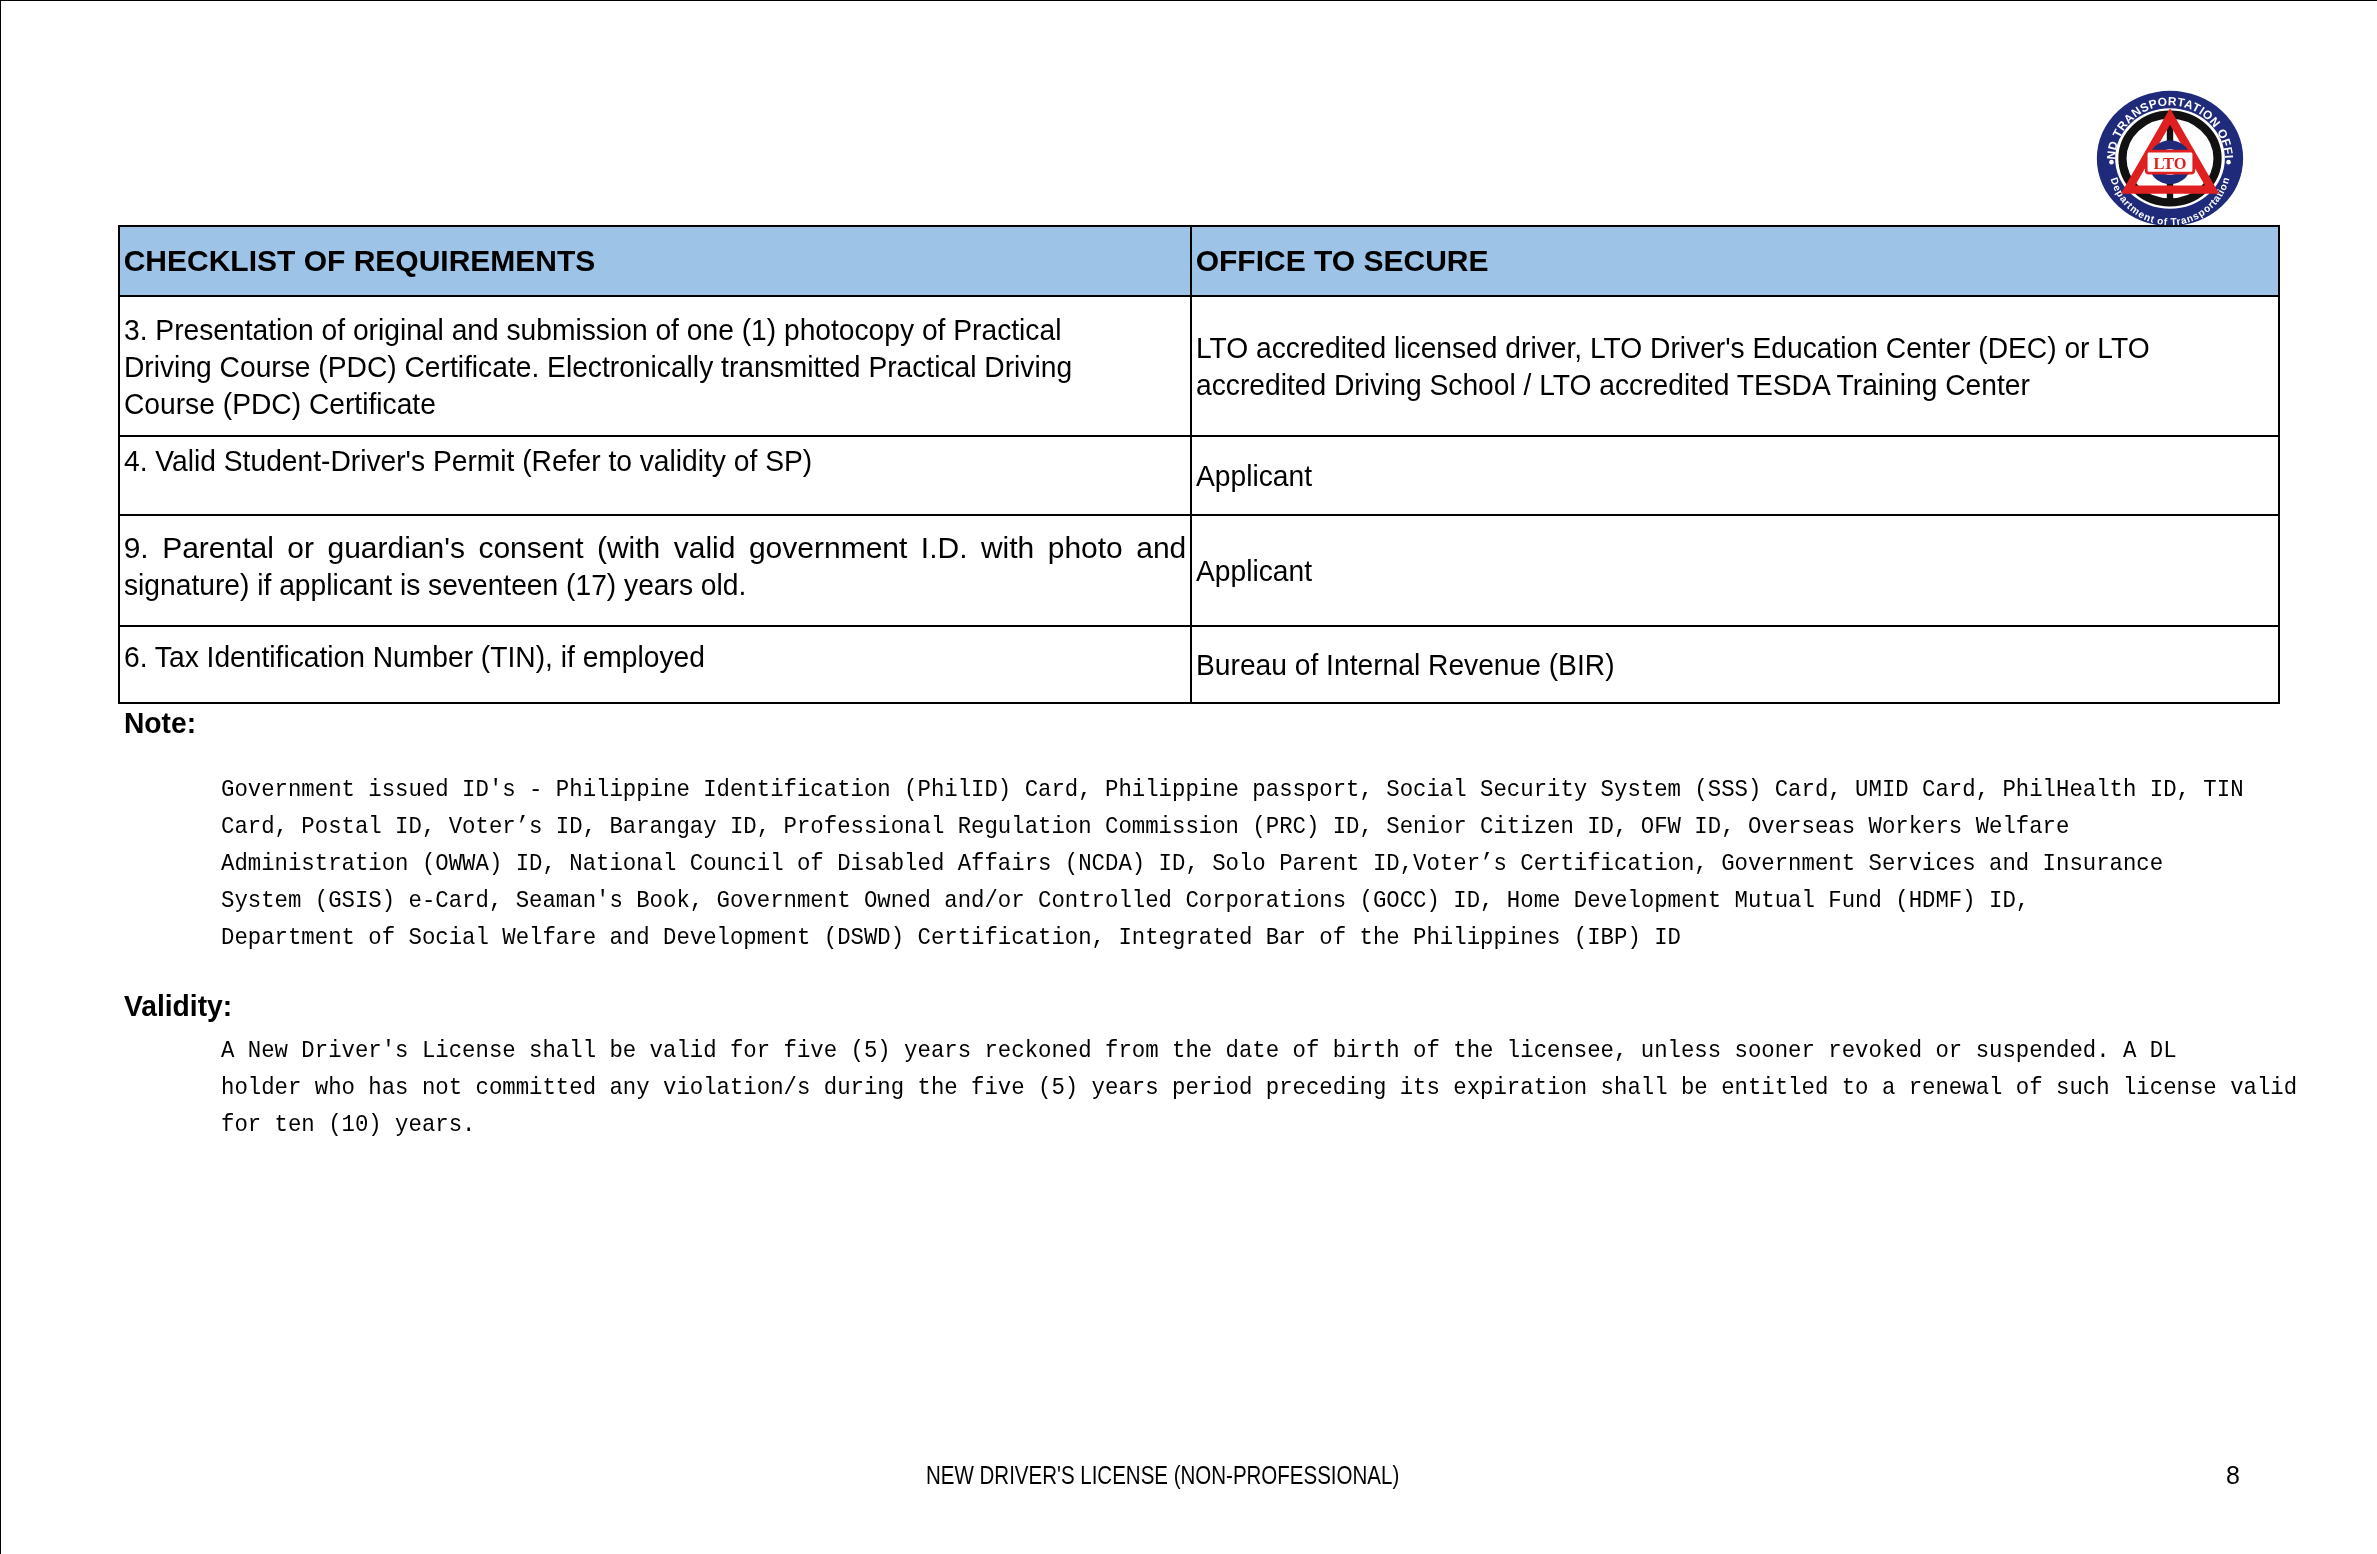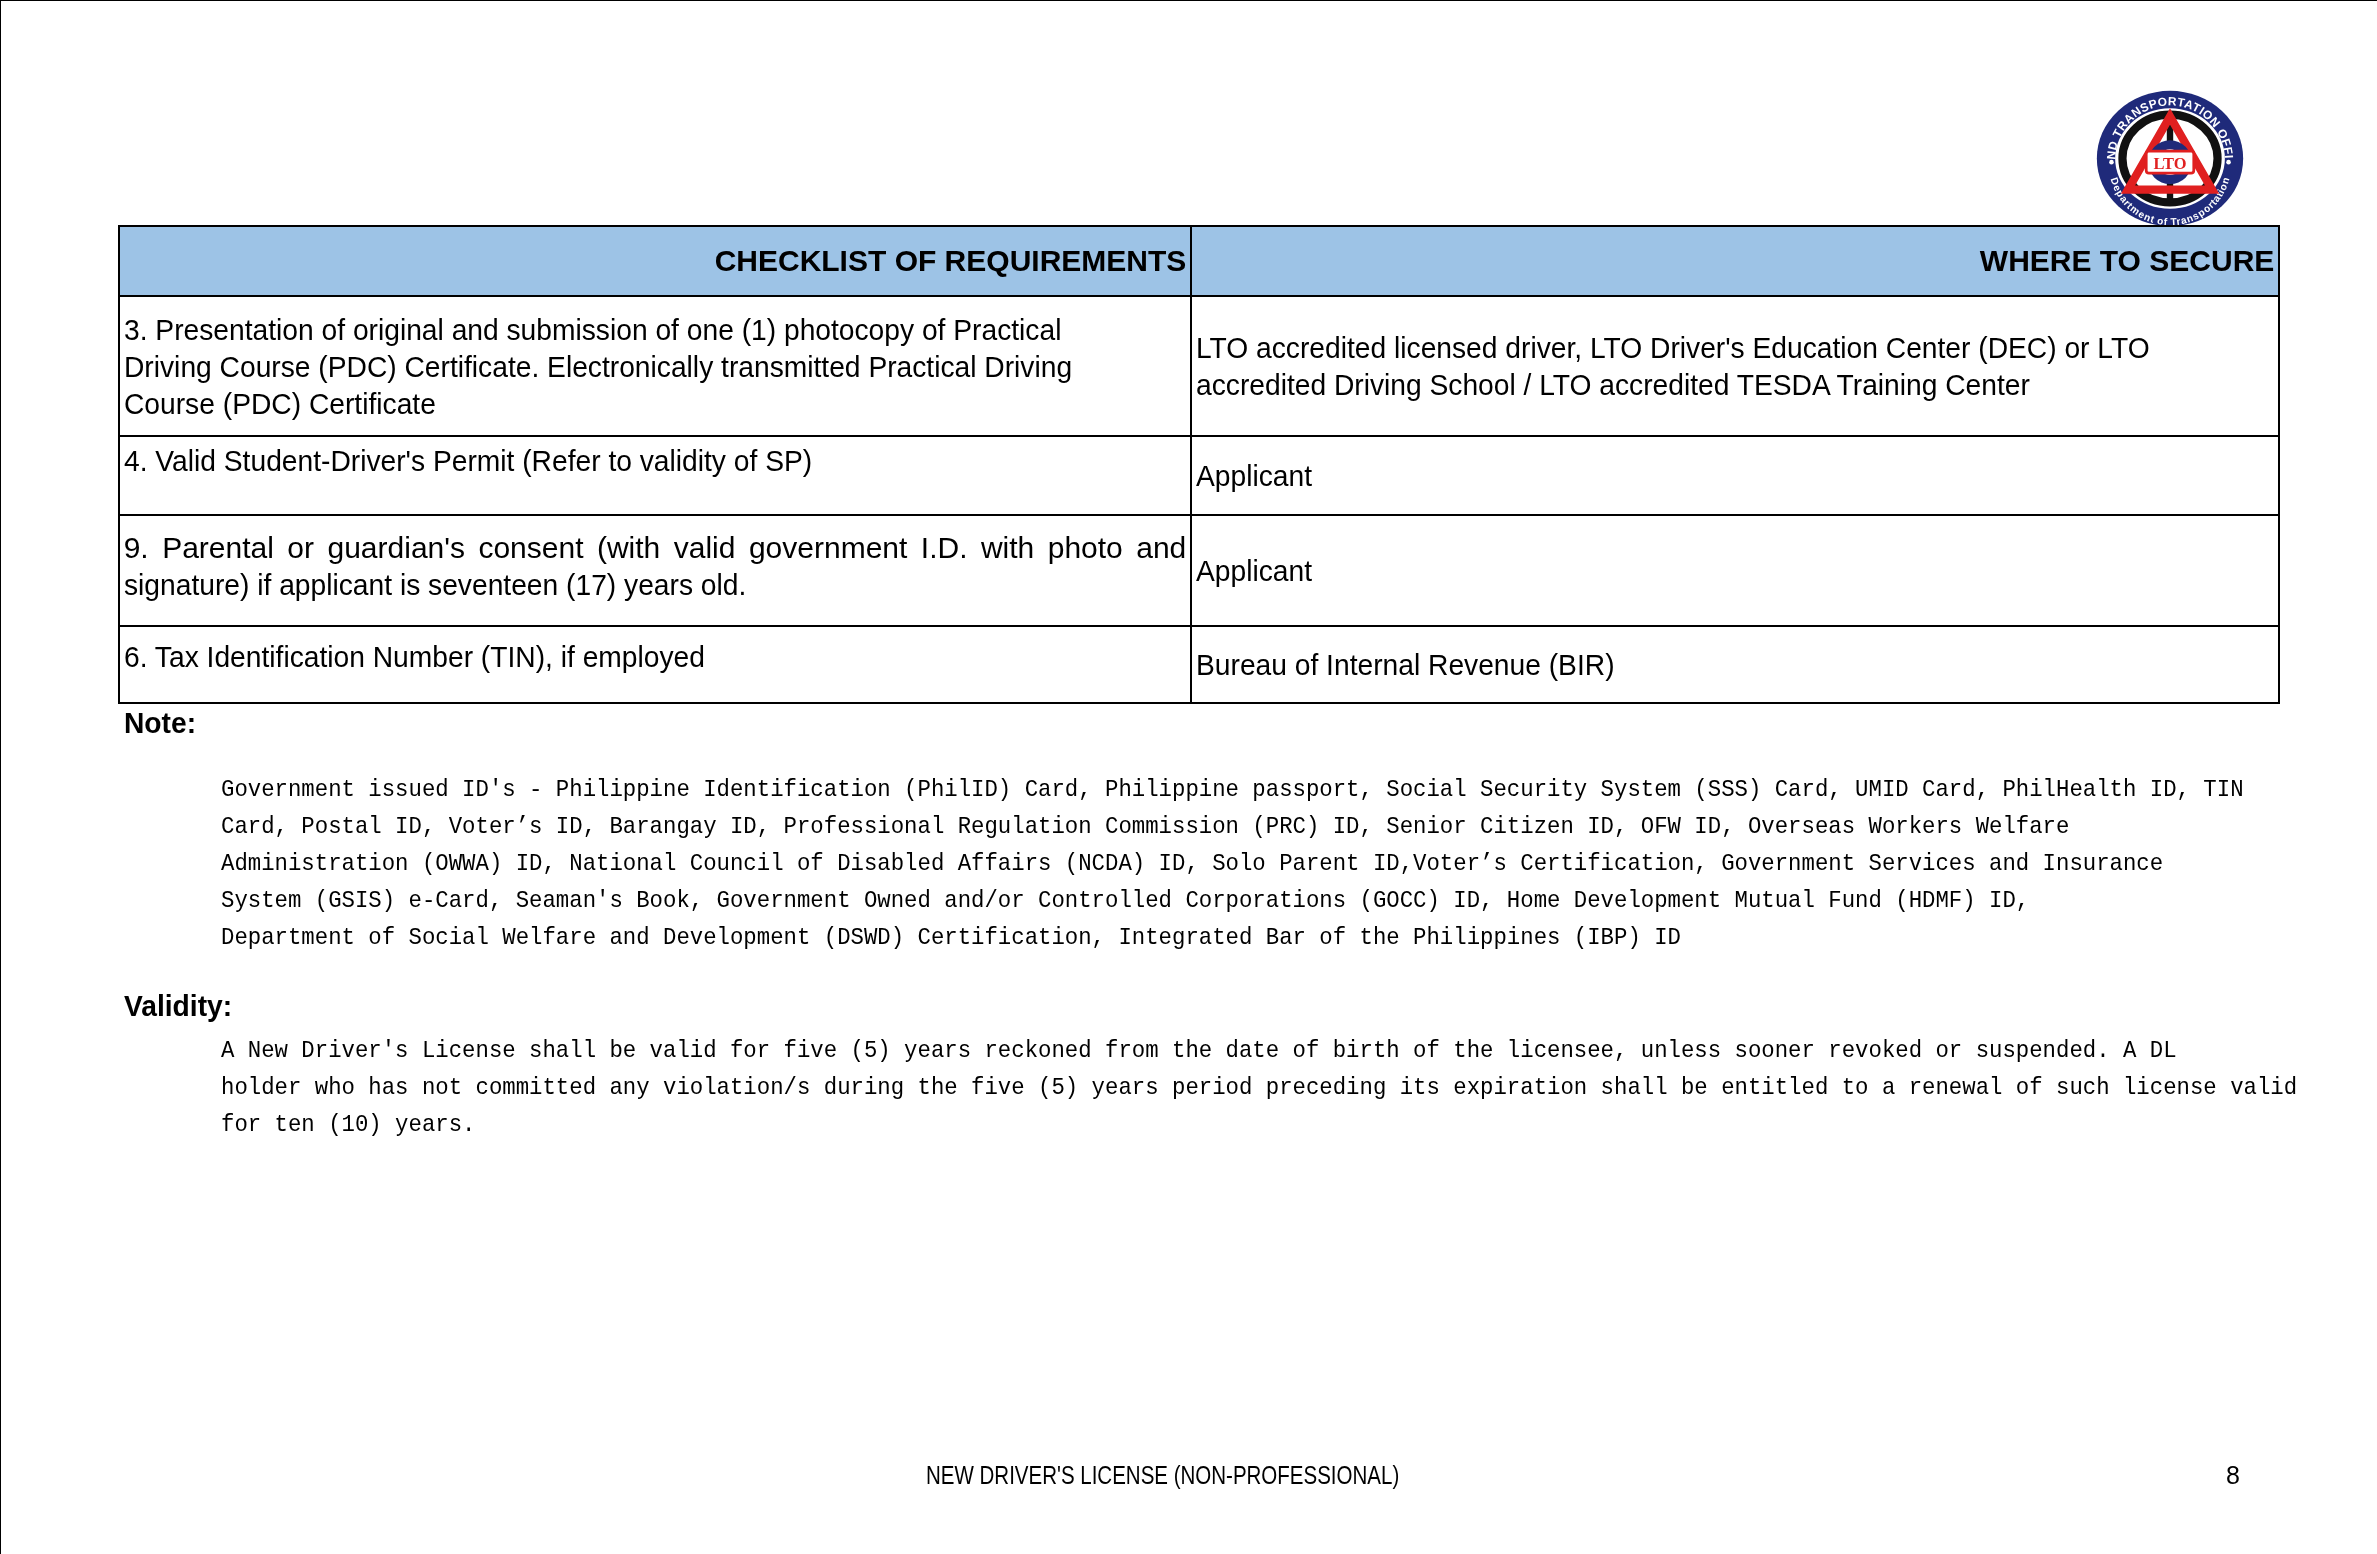--- a/index.html
+++ b/index.html
@@ -1,21 +1,21 @@
 <!DOCTYPE html>
 <html style="font-size:14.6px"><head>
 <meta charset="utf-8">
 <style>
   html, body { margin: 0; padding: 0; }
   body { width: 2377px; height: 1554px; background: #ffffff; position: relative; overflow: hidden; font-family: "Liberation Sans", sans-serif; color: #000; }
   .page { position: absolute; left: 0; top: 0; width: 2376px; height: 1553px; border: 0.9px solid #000; background: #fff; }
   .logo { position: absolute; left: 2092px; top: 88px; width: 154px; height: 139px; }
   table.req { position: absolute; left: 117px; top: 224px; width: 2162px; border-collapse: collapse; table-layout: fixed; }
   table.req td, table.req th { border: 2.7px solid #000; padding: 0 3.7px; vertical-align: middle; }
-  table.req th { background: #9DC3E6; height: 68px; font-weight: bold; font-size: 30px; text-align: right; }
+  table.req th { background: #9DC3E6; height: 68px; font-weight: bold; font-size: 30px; text-align: left; }
   table.req td { font-size: 30px; line-height: 37px; }
   .line { display: block; white-space: nowrap; transform-origin: left center; transform: scaleX(0.94); }
   .line.just { white-space: normal; text-align: justify; text-align-last: justify; transform: none; width: 100%; }
   .col1 { width: 1072px; }
   .heading { position: absolute; left: 123px; font-weight: bold; font-size: 30px; transform-origin: left center; transform: scaleX(0.94); }
   .para { position: absolute; left: 220px; font-size: 24px; line-height: 37px; font-family: Liberation Mono, monospace; }
   .para .line { transform: scaleX(0.93); }
   .footer { position: absolute; top: 1460px; font-family: "Liberation Sans Narrow", "Liberation Sans", sans-serif; font-size: 25px; }
   .footer-title { left: 925px; transform-origin: left center; transform: scaleX(0.82); }
   .footer-page { left: 2225px; }
@@ -53,21 +53,21 @@
     <colgroup>
         <col class="col1">
         <col>
       </colgroup>
     <thead>
       <tr>
         <th>
             <span class="line" style="transform:none">CHECKLIST OF REQUIREMENTS</span>
           </th>
         <th>
-            <span class="line" style="transform:none">WHERE TO SECURE</span>
+            <span class="line" style="transform:none">OFFICE TO SECURE</span>
           </th>
       </tr>
     </thead>
     <tbody>
       <tr style="height:140px">
         <td>
           <span class="line">3.  Presentation of original and submission of one (1) photocopy of Practical</span>
           <span class="line">Driving Course (PDC) Certificate. Electronically transmitted Practical Driving</span>
           <span class="line">Course (PDC) Certificate</span>
         </td>

